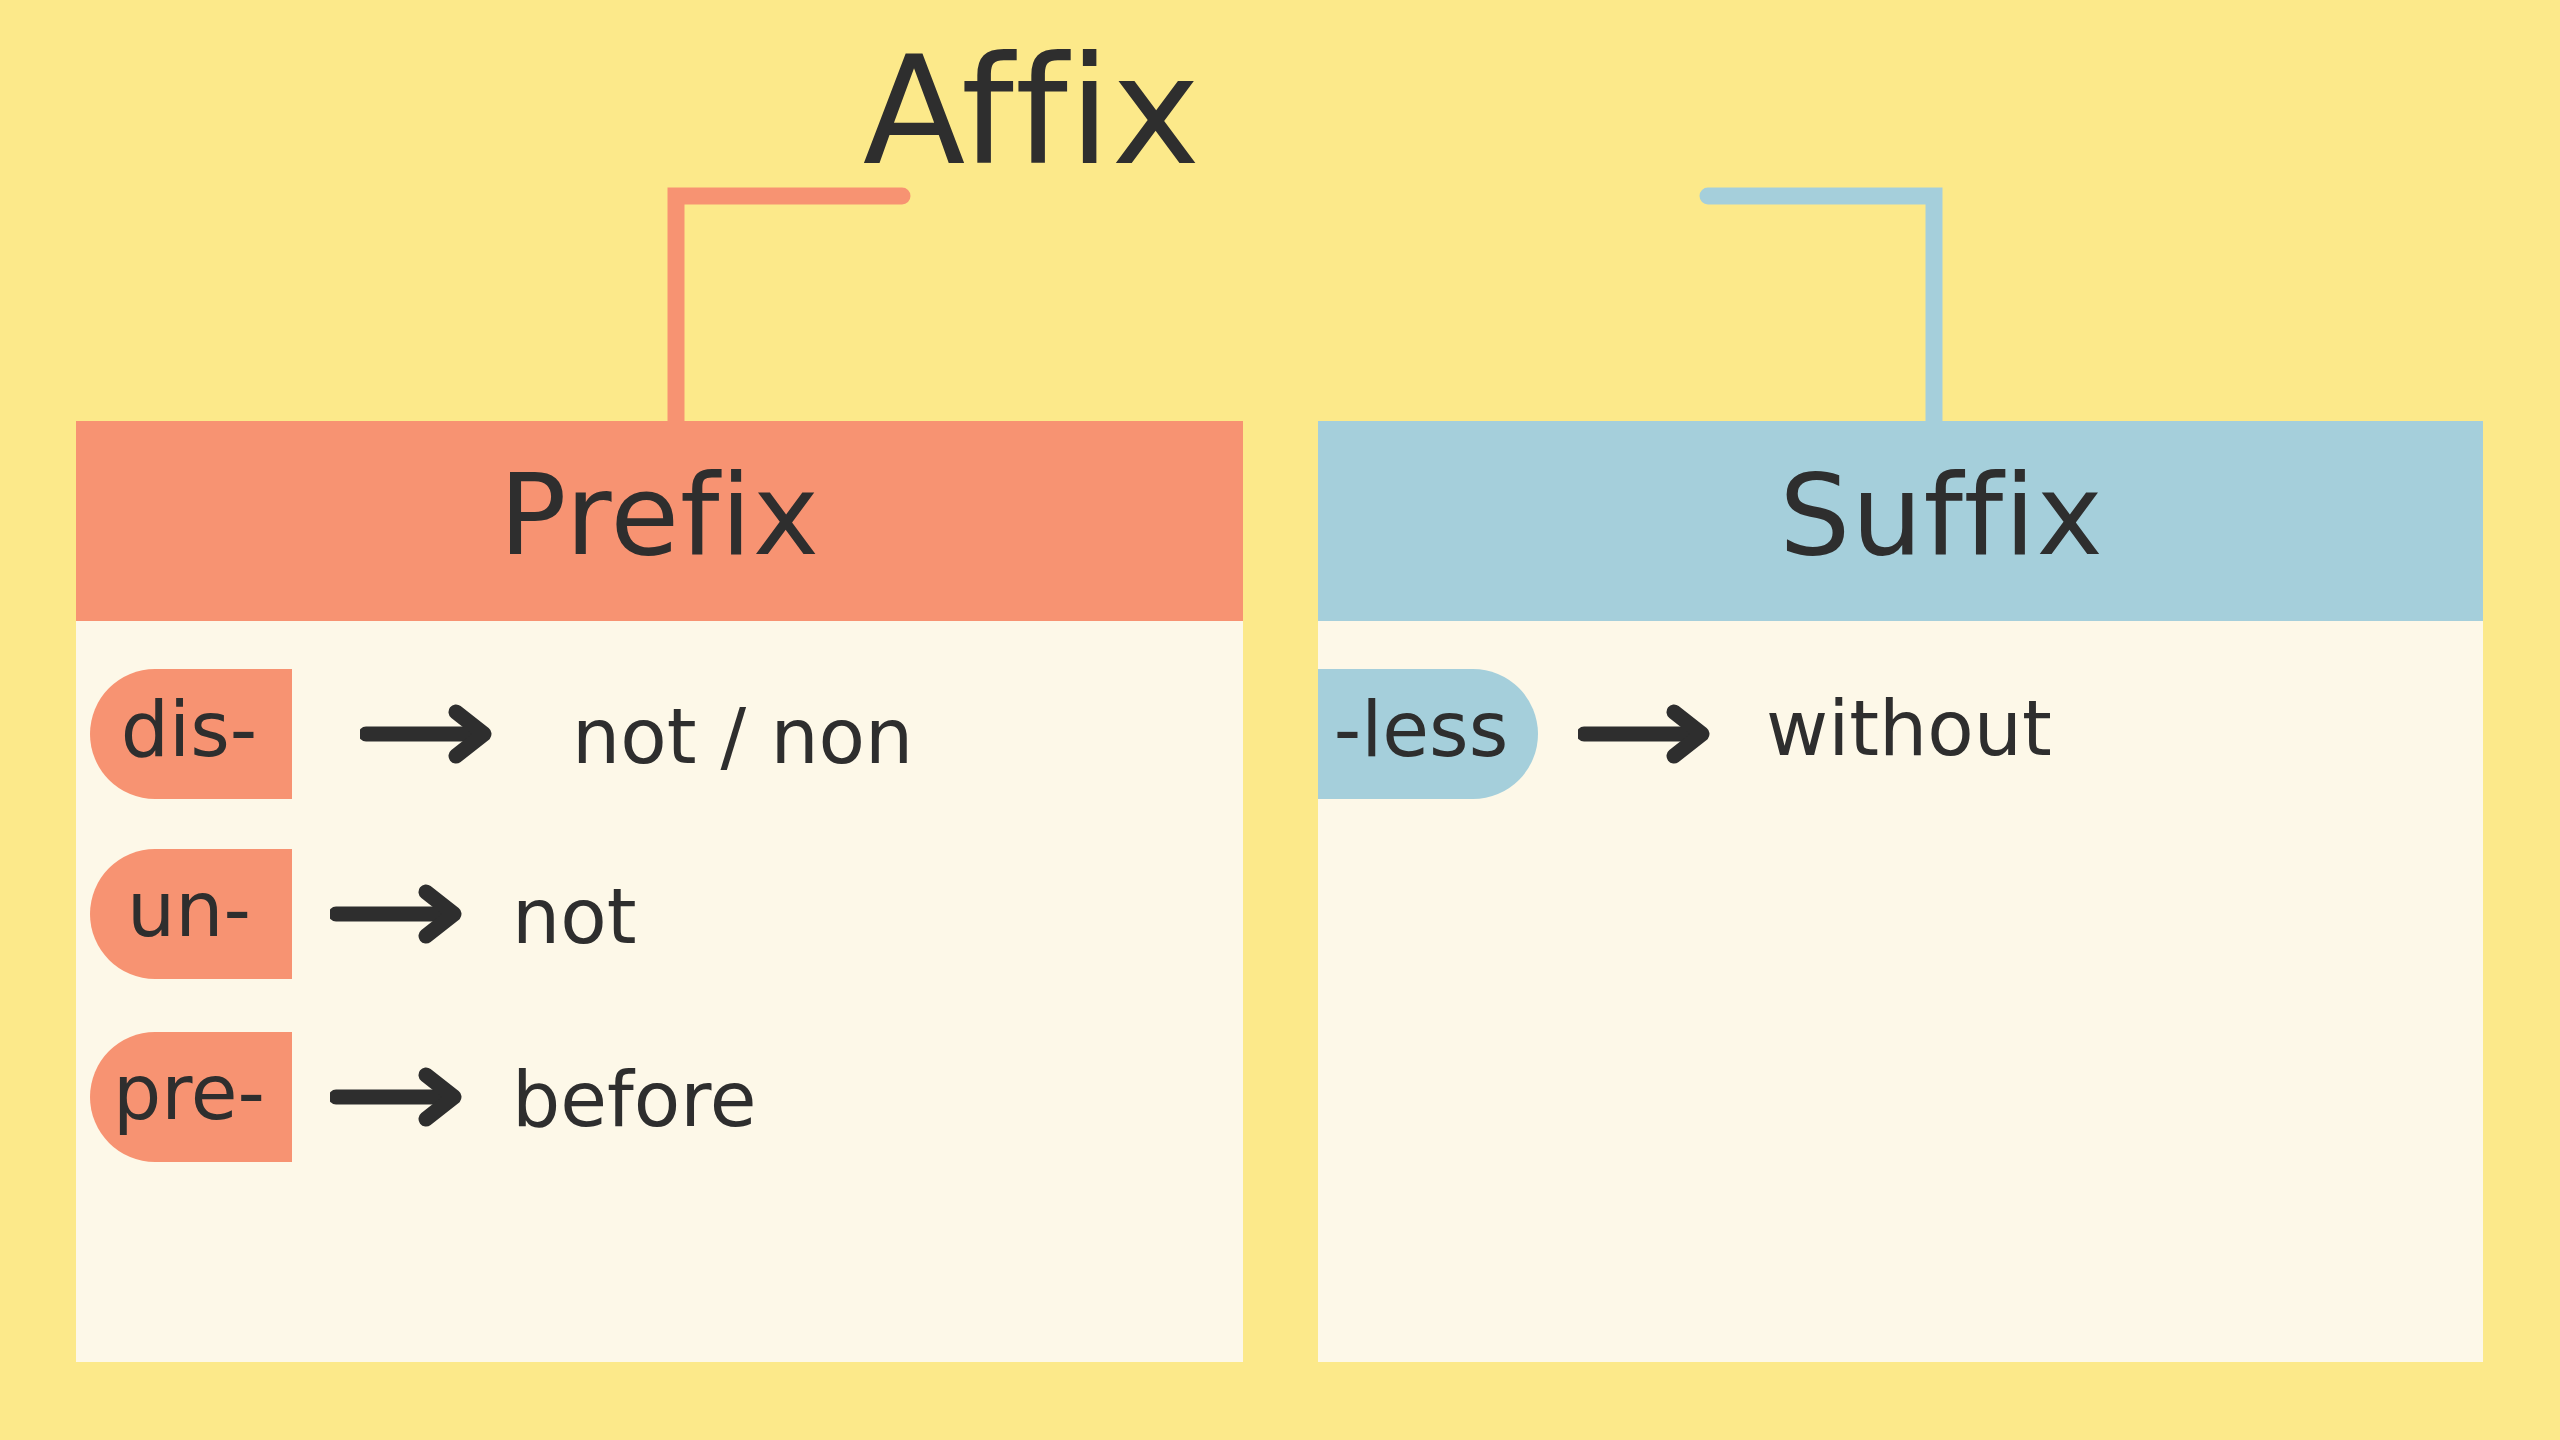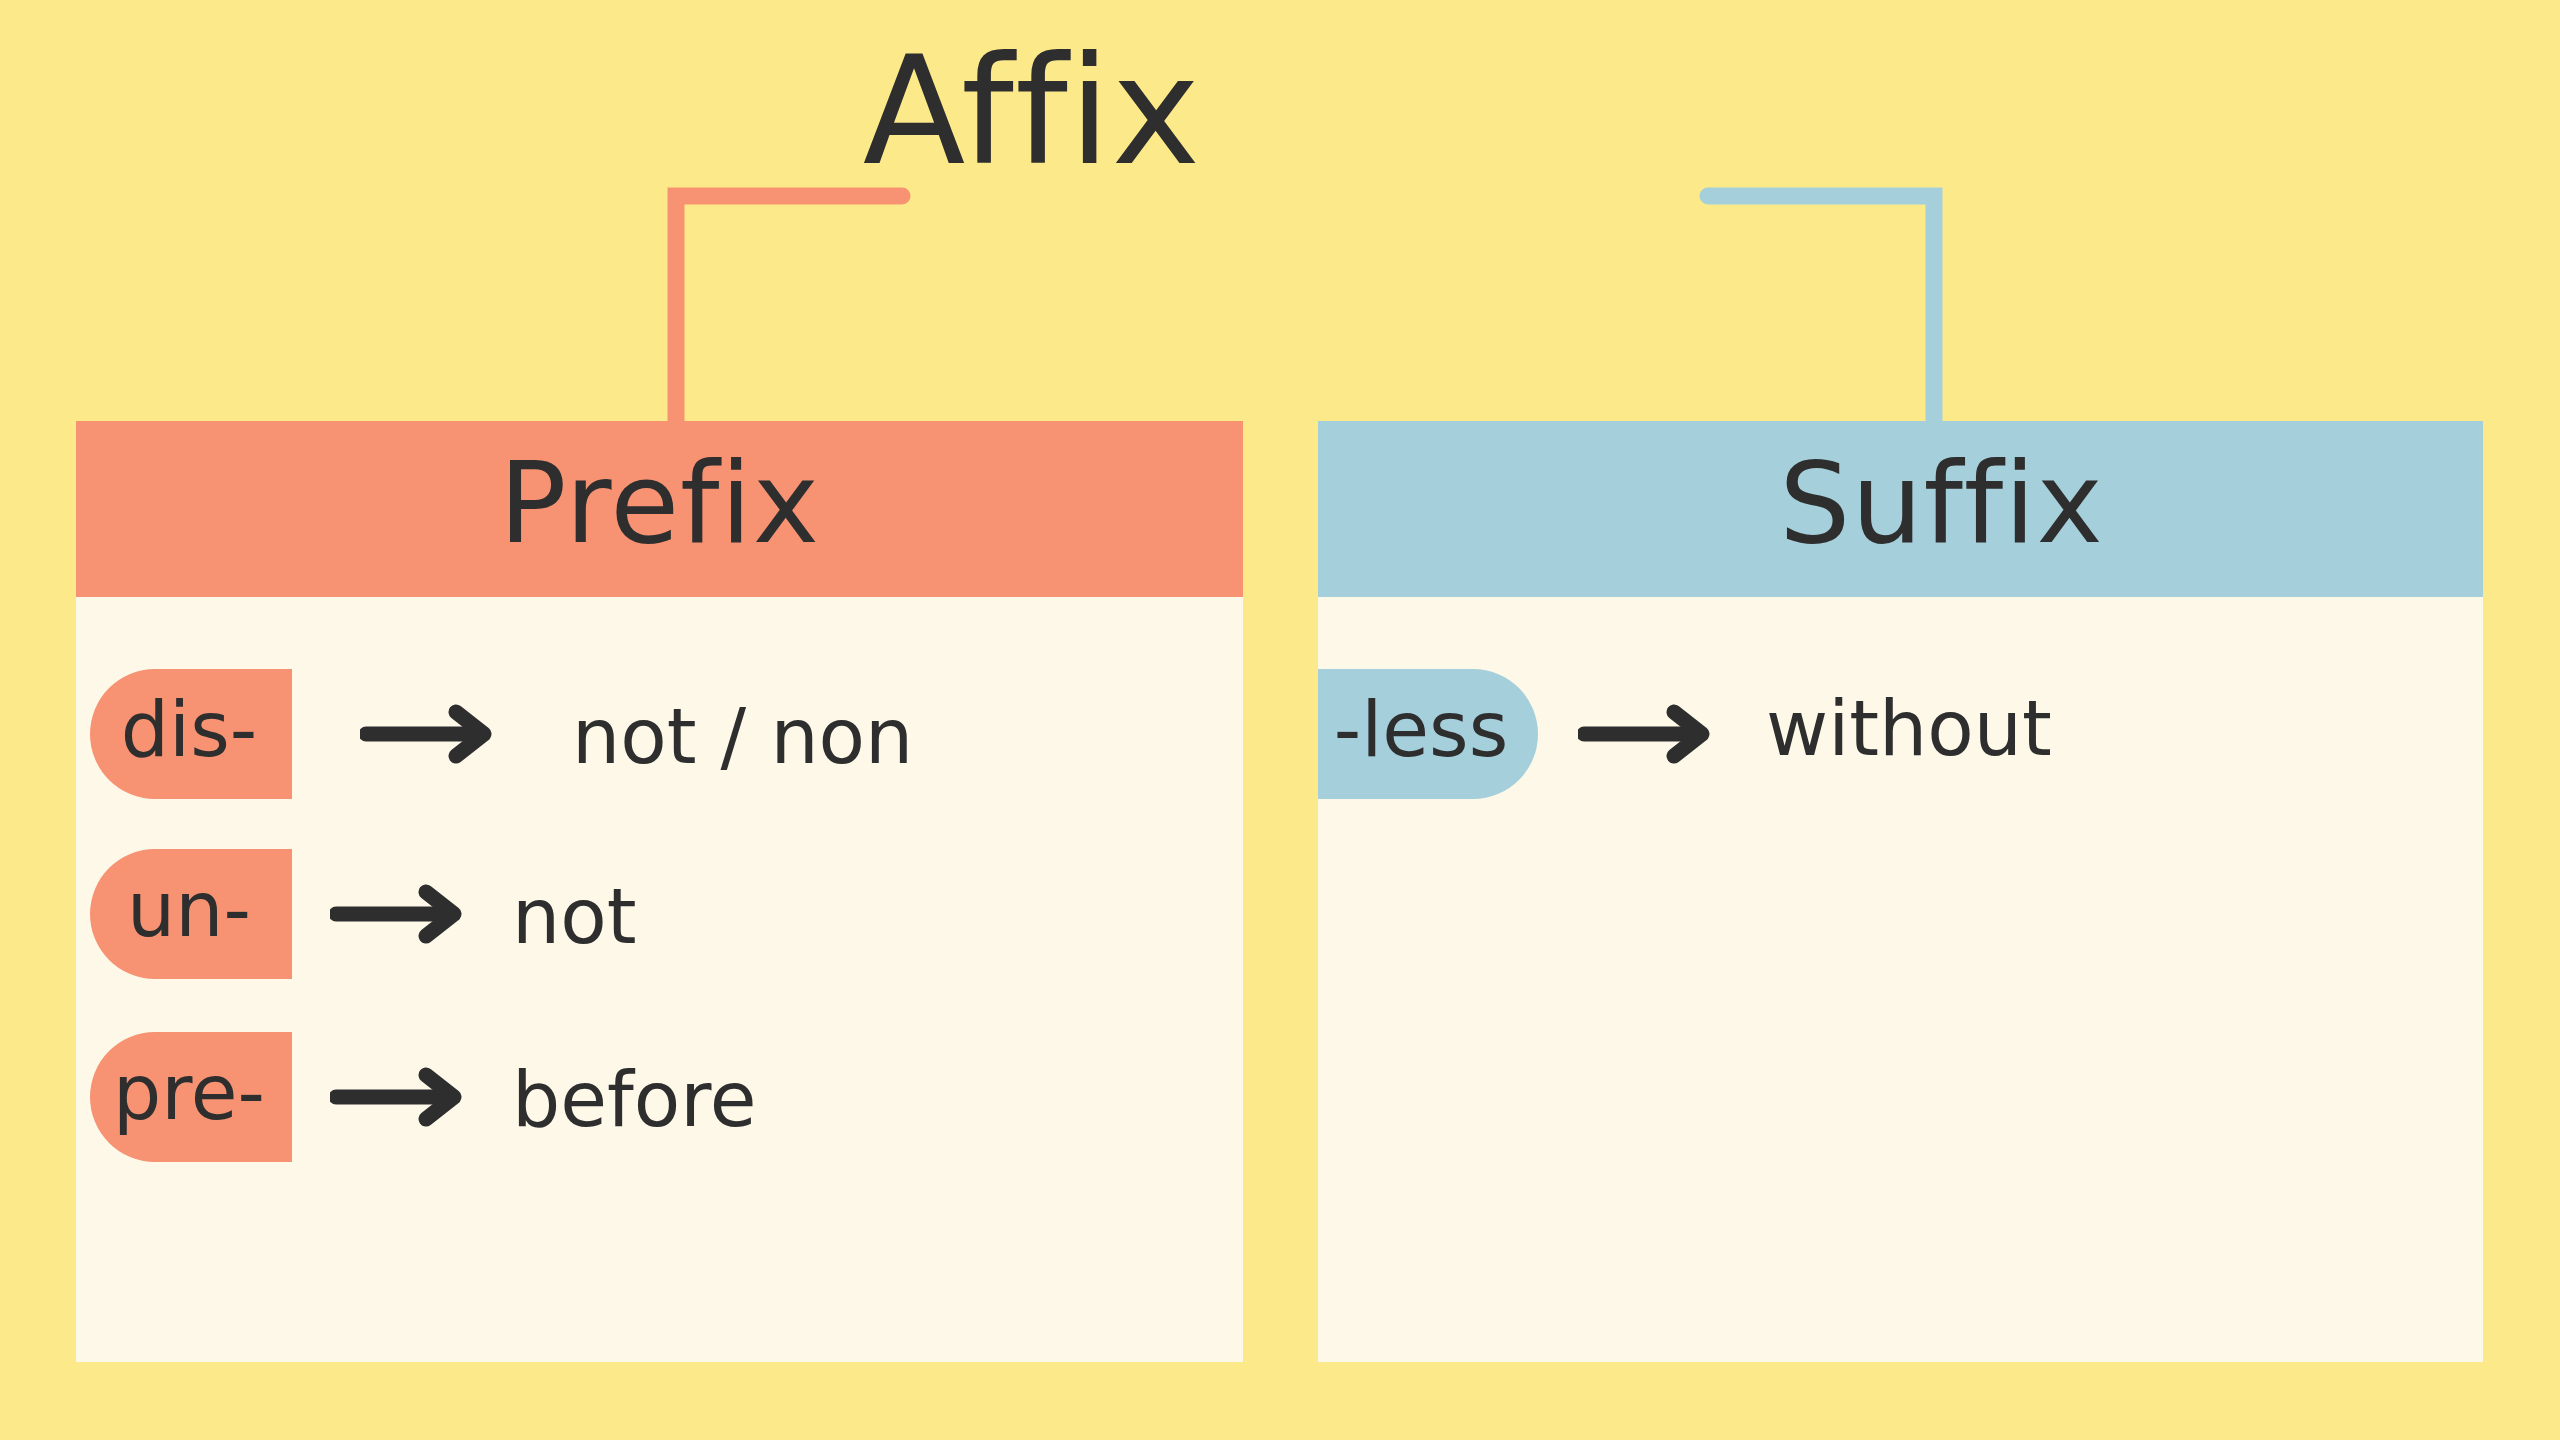--- a/index.html
+++ b/index.html
@@ -59,21 +59,21 @@
   #panel-suffix {
     left: 1318px;
     width: 1165px;
   }
 
   .panel-header {
     position: absolute;
     left: 0;
     top: 0;
     width: 100%;
-    height: 176px;
+    height: 200px;
     display: flex;
     align-items: center;
     justify-content: center;
   }
   #header-prefix { background: #F79372; }
   #header-suffix { background: #A5CFDB; padding-left: 41px; }
 
   .panel-header-label {
     font-family: "DejaVu Sans", sans-serif;
     font-size: 112px;

